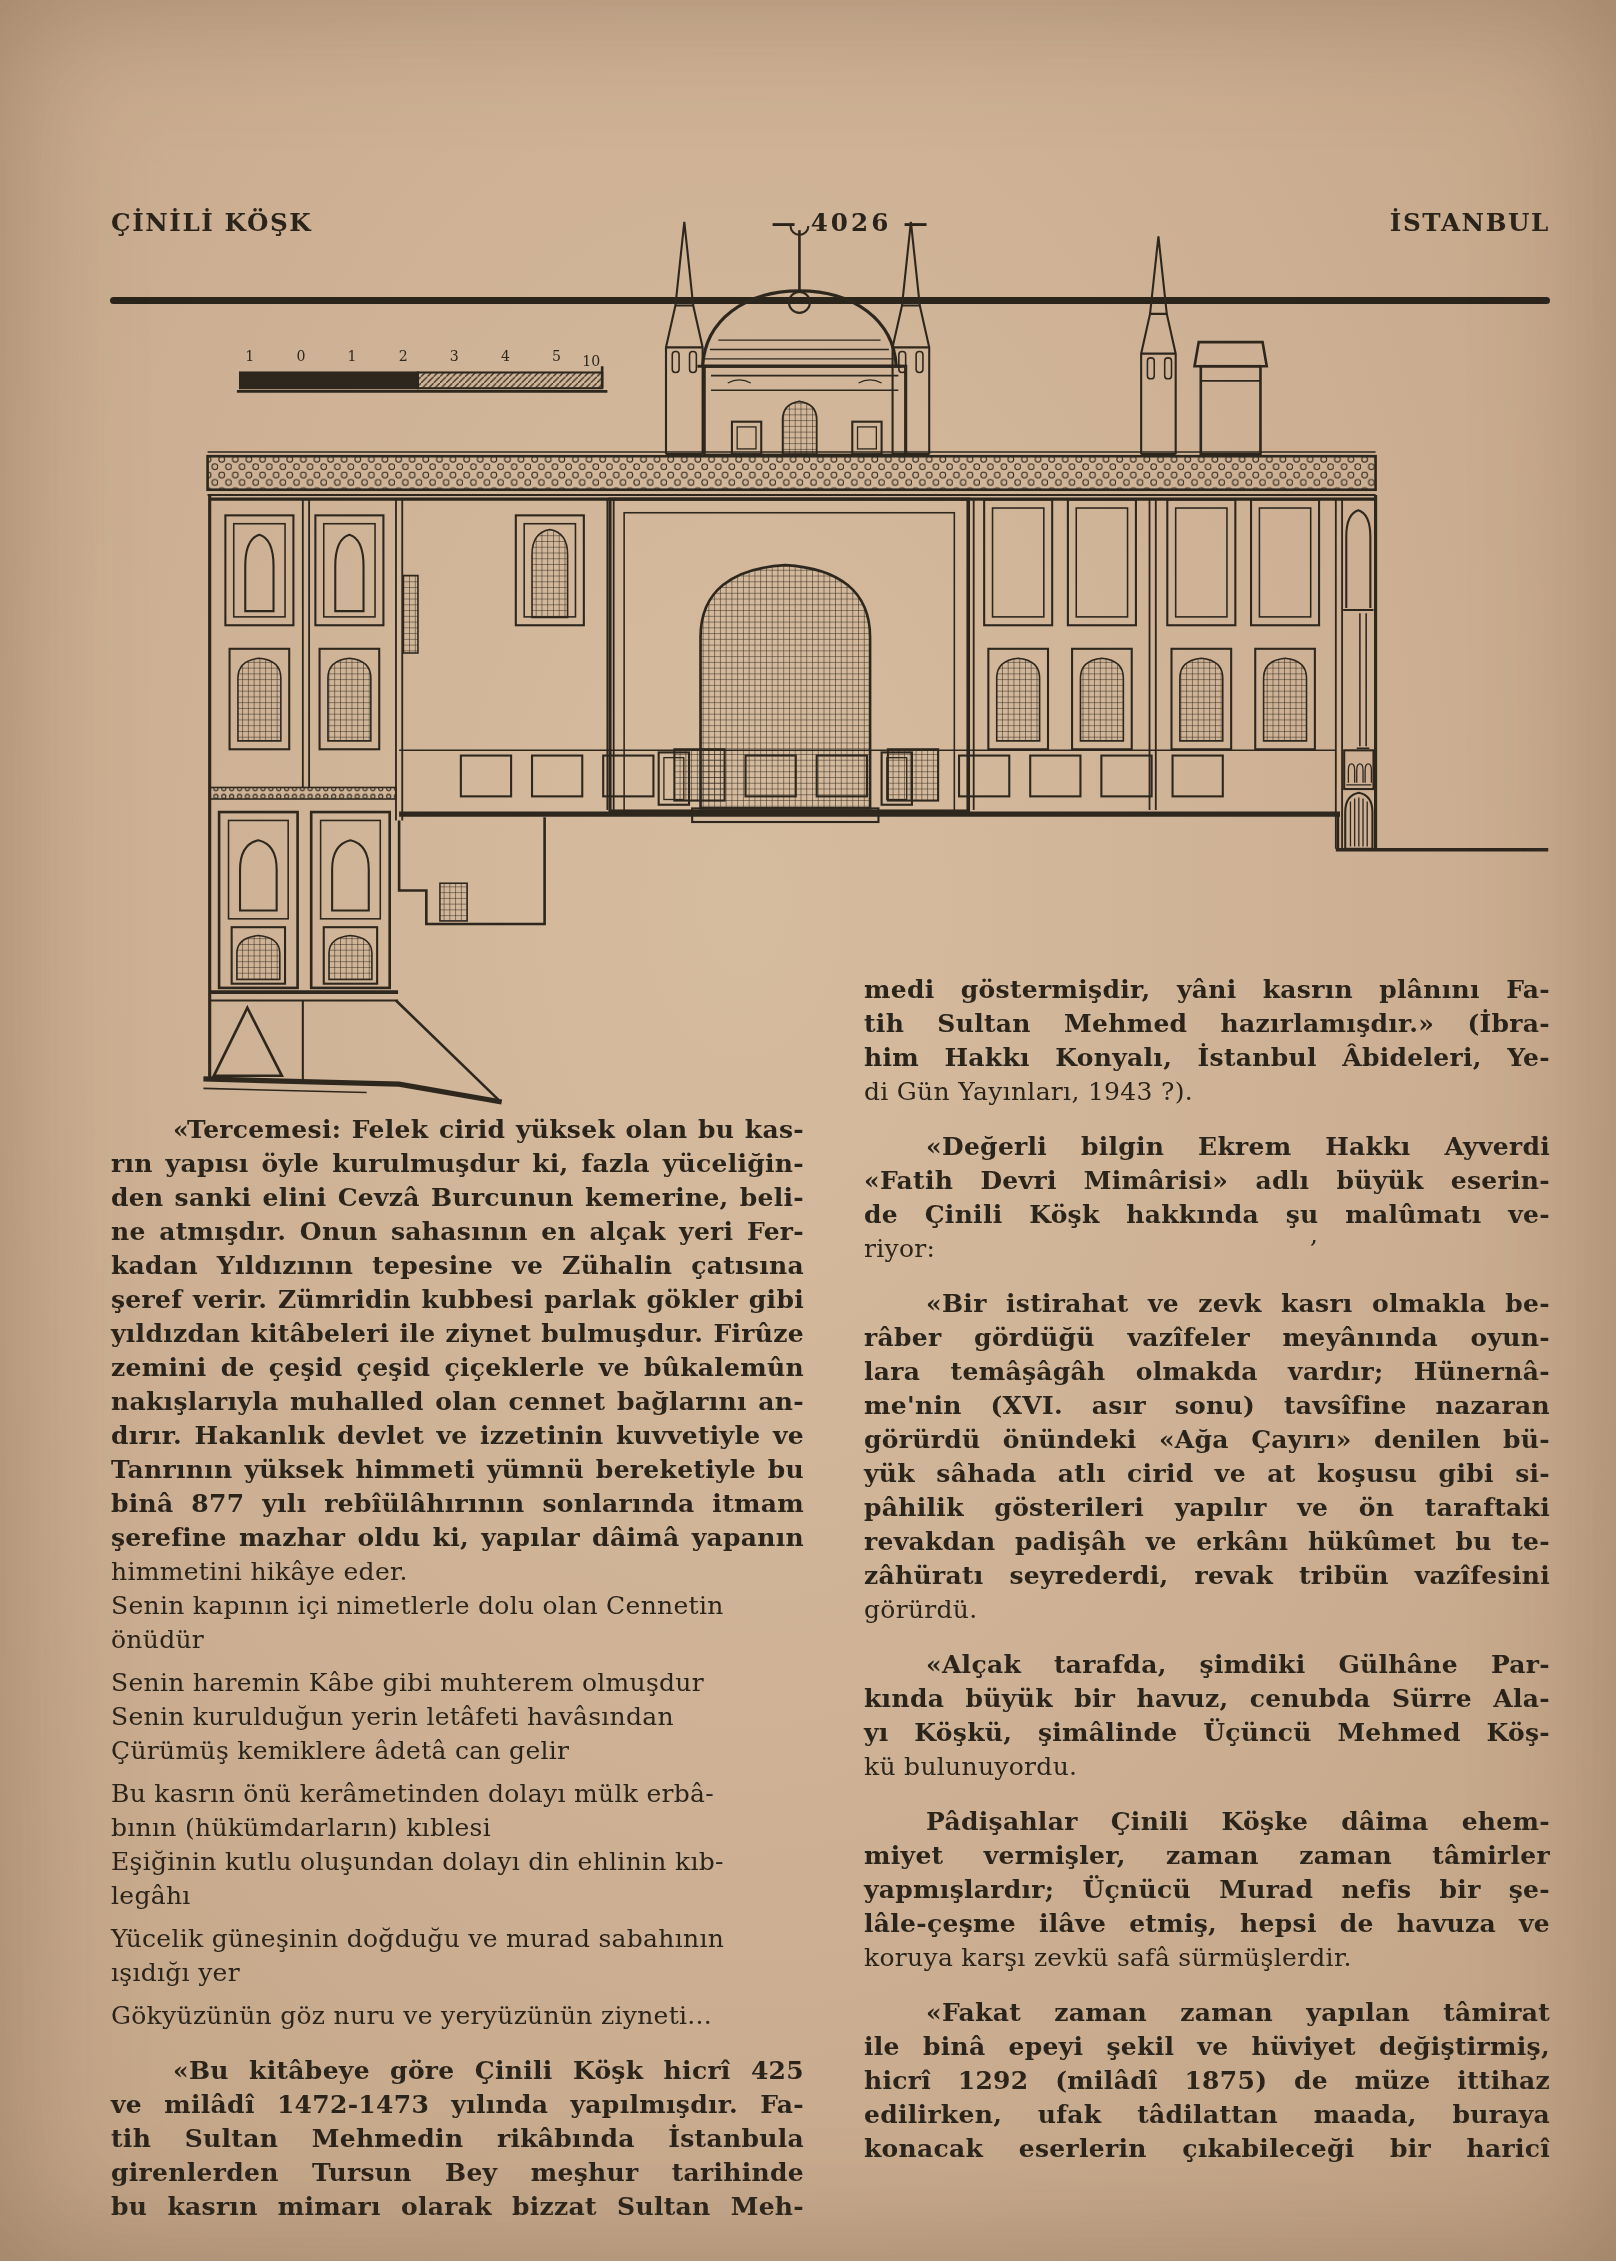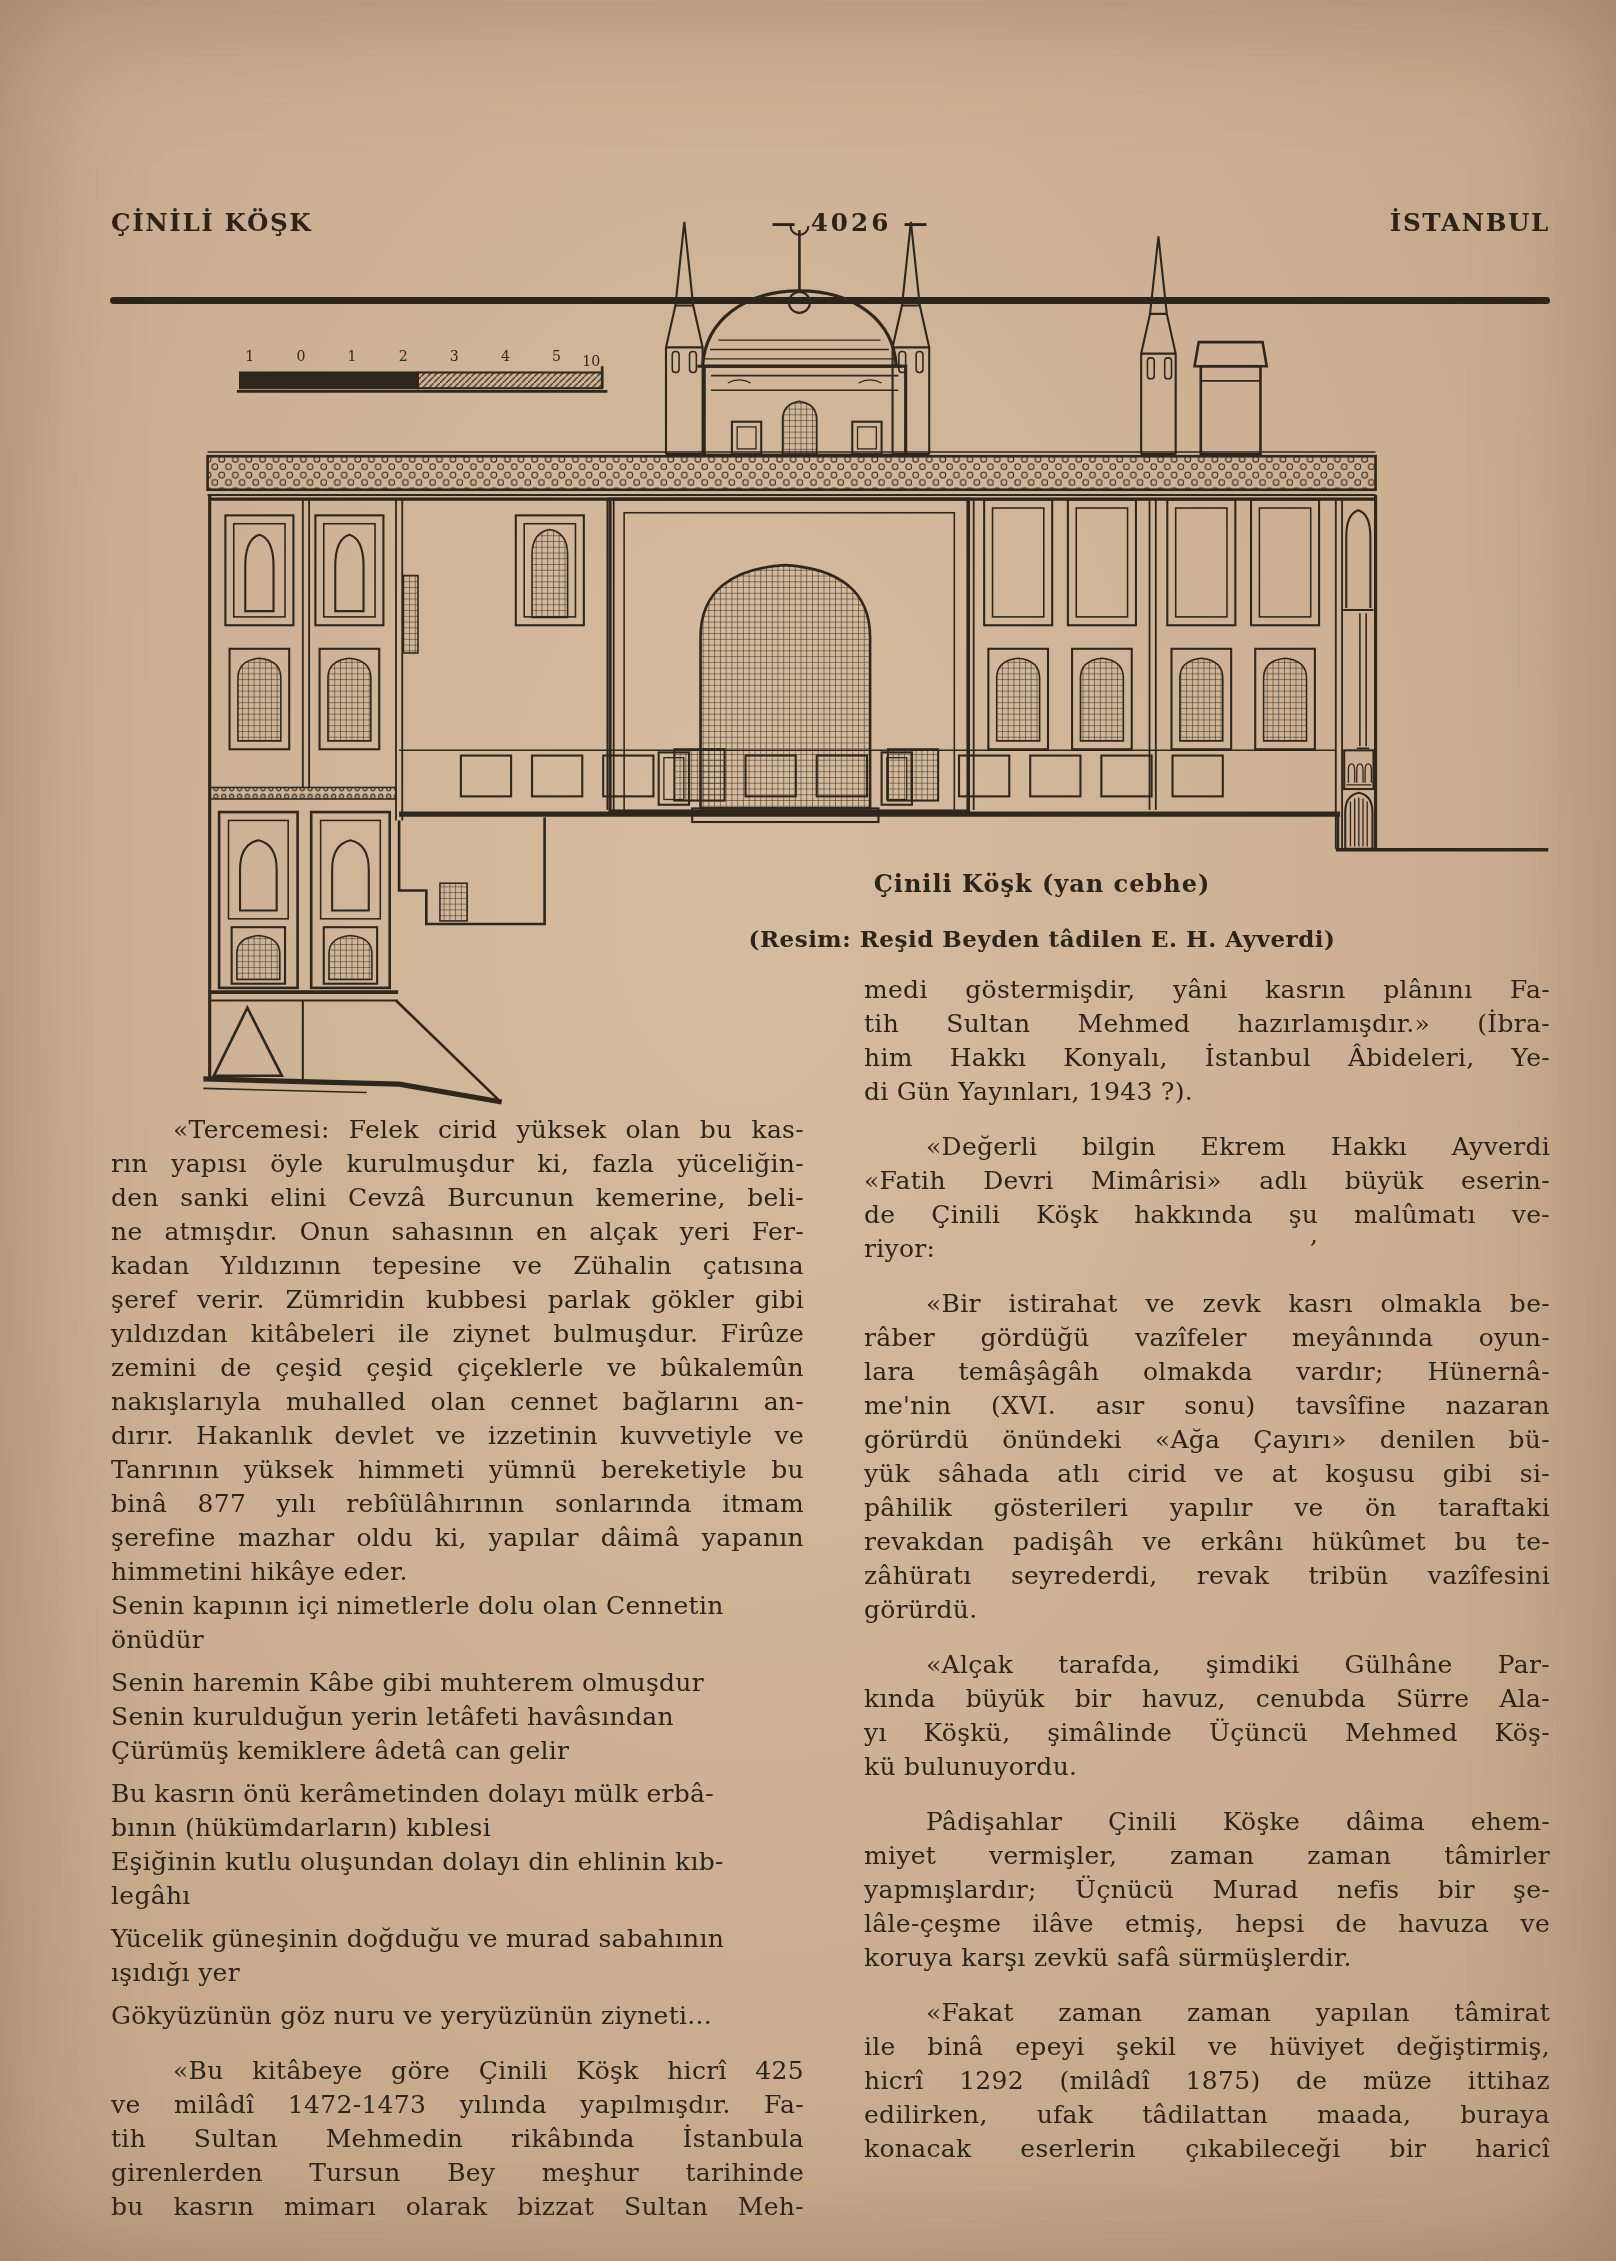--- a/index.html
+++ b/index.html
@@ -21,21 +21,21 @@
   .caption .c1{font-size:24px;font-weight:700;letter-spacing:1px;}
   .caption .c2{margin-top:27px;font-size:23px;font-weight:600;letter-spacing:0.5px;}
   .col{position:absolute;font-size:25px;line-height:34px;letter-spacing:0.3px;}
   .col-left{left:111px;top:1113px;width:693px;}
   .col-right{left:864px;top:973px;width:686px;}
   .ln{white-space:normal;}
   .in{text-indent:62px;}
   .g{margin-top:21px;}
   .vg{margin-top:9px;}
   .r{text-align:left;}
-  .j{text-align:justify;text-align-last:justify;}
+  .j{text-align:justify;text-align-last:justify;font-weight:bold;}
   .stray{position:absolute;left:446px;top:245px;font-size:25px;}
   svg{position:absolute;left:199px;top:204px;}
   svg *{vector-effect:none;}
 </style>
 </head>
 <body>
 
 <div class="page">
 
   <div class="header">
@@ -226,24 +226,20 @@
         <path d="M400 1912 H760" stroke-width="4"></path>
         <path d="M578 1912 V2066" stroke-width="4"></path>
         <path d="M756 1912 L952 2102" stroke-width="5"></path>
         <path d="M472 1926 L538 2056 H408 Z" stroke-width="5"></path>
         <path d="M388 2062 L762 2072 L958 2106" stroke-width="10"></path>
         <path d="M388 2080 L700 2088" stroke-width="3"></path>
       </g>
     </g>
   </svg>
 
-  <div class="caption">
-    <div class="c1">Çinili Köşk (yan cebhe)</div>
-    <div class="c2">(Resim: Reşid Beyden tâdilen E. H. Ayverdi)</div>
-  </div>
 
   <div class="col col-left" id="col-left">
       <div class="ln in j">«Tercemesi: Felek cirid yüksek olan bu kas-</div>
       <div class="ln j">rın yapısı öyle kurulmuşdur ki, fazla yüceliğin-</div>
       <div class="ln j">den sanki elini Cevzâ Burcunun kemerine, beli-</div>
       <div class="ln j">ne atmışdır. Onun sahasının en alçak yeri Fer-</div>
       <div class="ln j">kadan Yıldızının tepesine ve Zühalin çatısına</div>
       <div class="ln j">şeref verir. Zümridin kubbesi parlak gökler gibi</div>
       <div class="ln j">yıldızdan kitâbeleri ile ziynet bulmuşdur. Firûze</div>
       <div class="ln j">zemini de çeşid çeşid çiçeklerle ve bûkalemûn</div>

